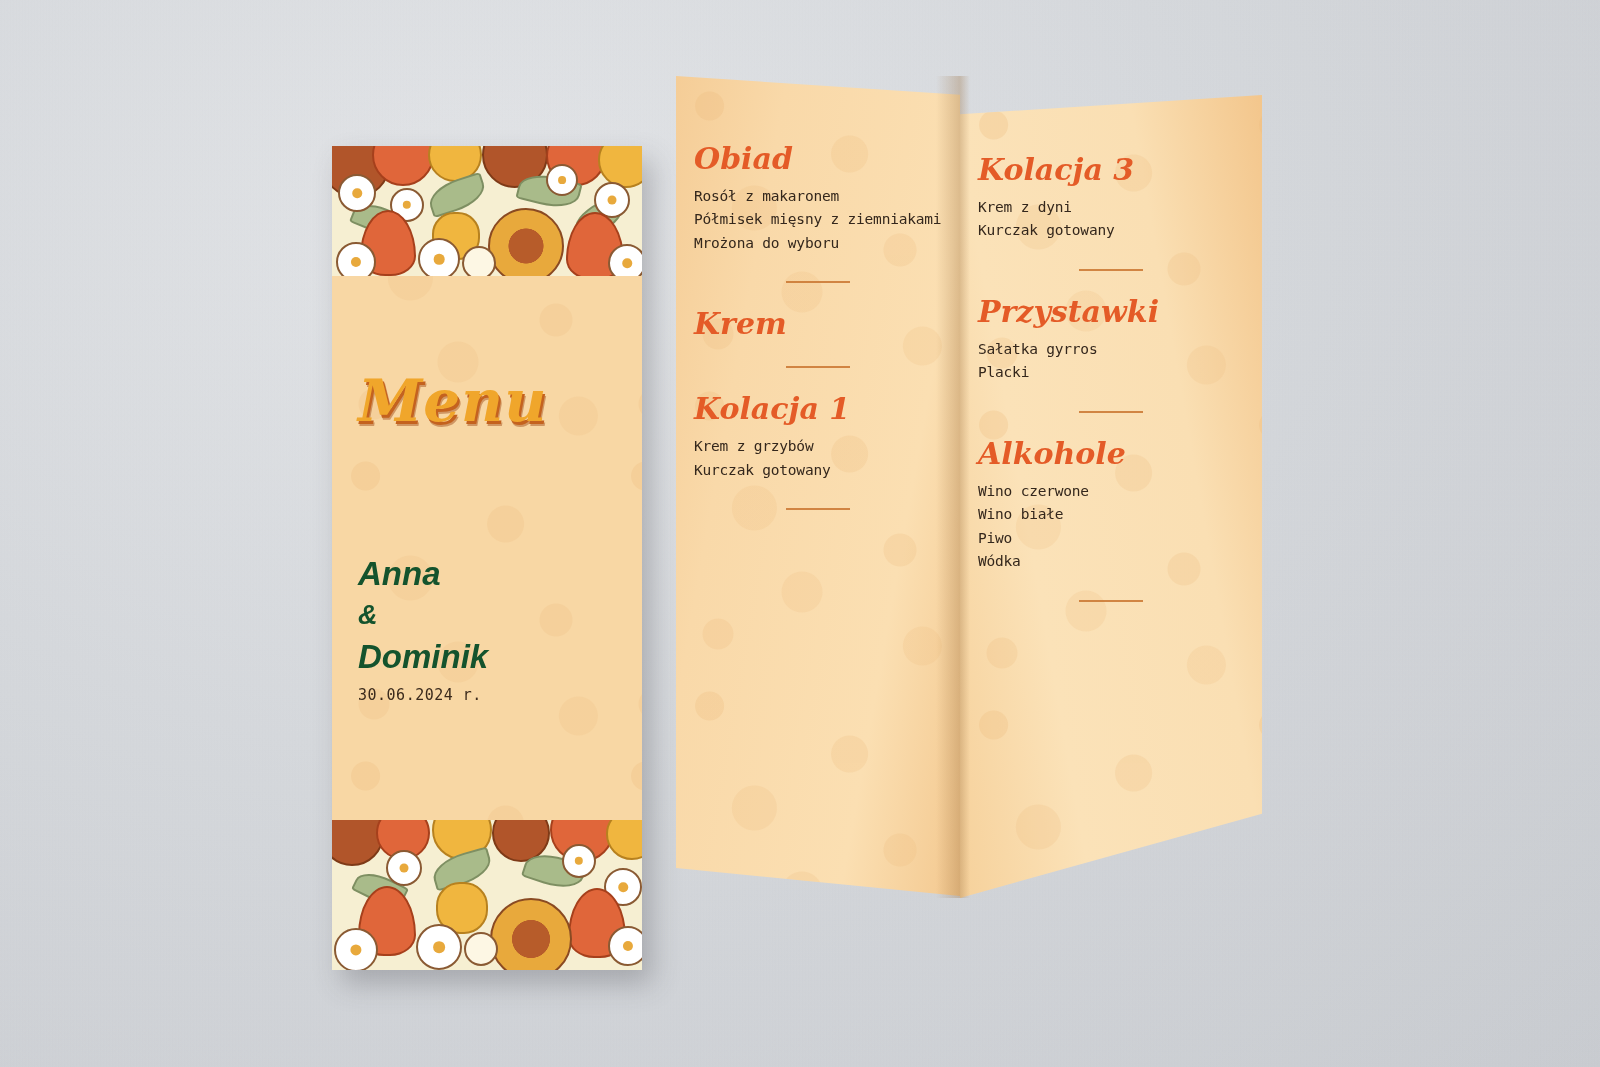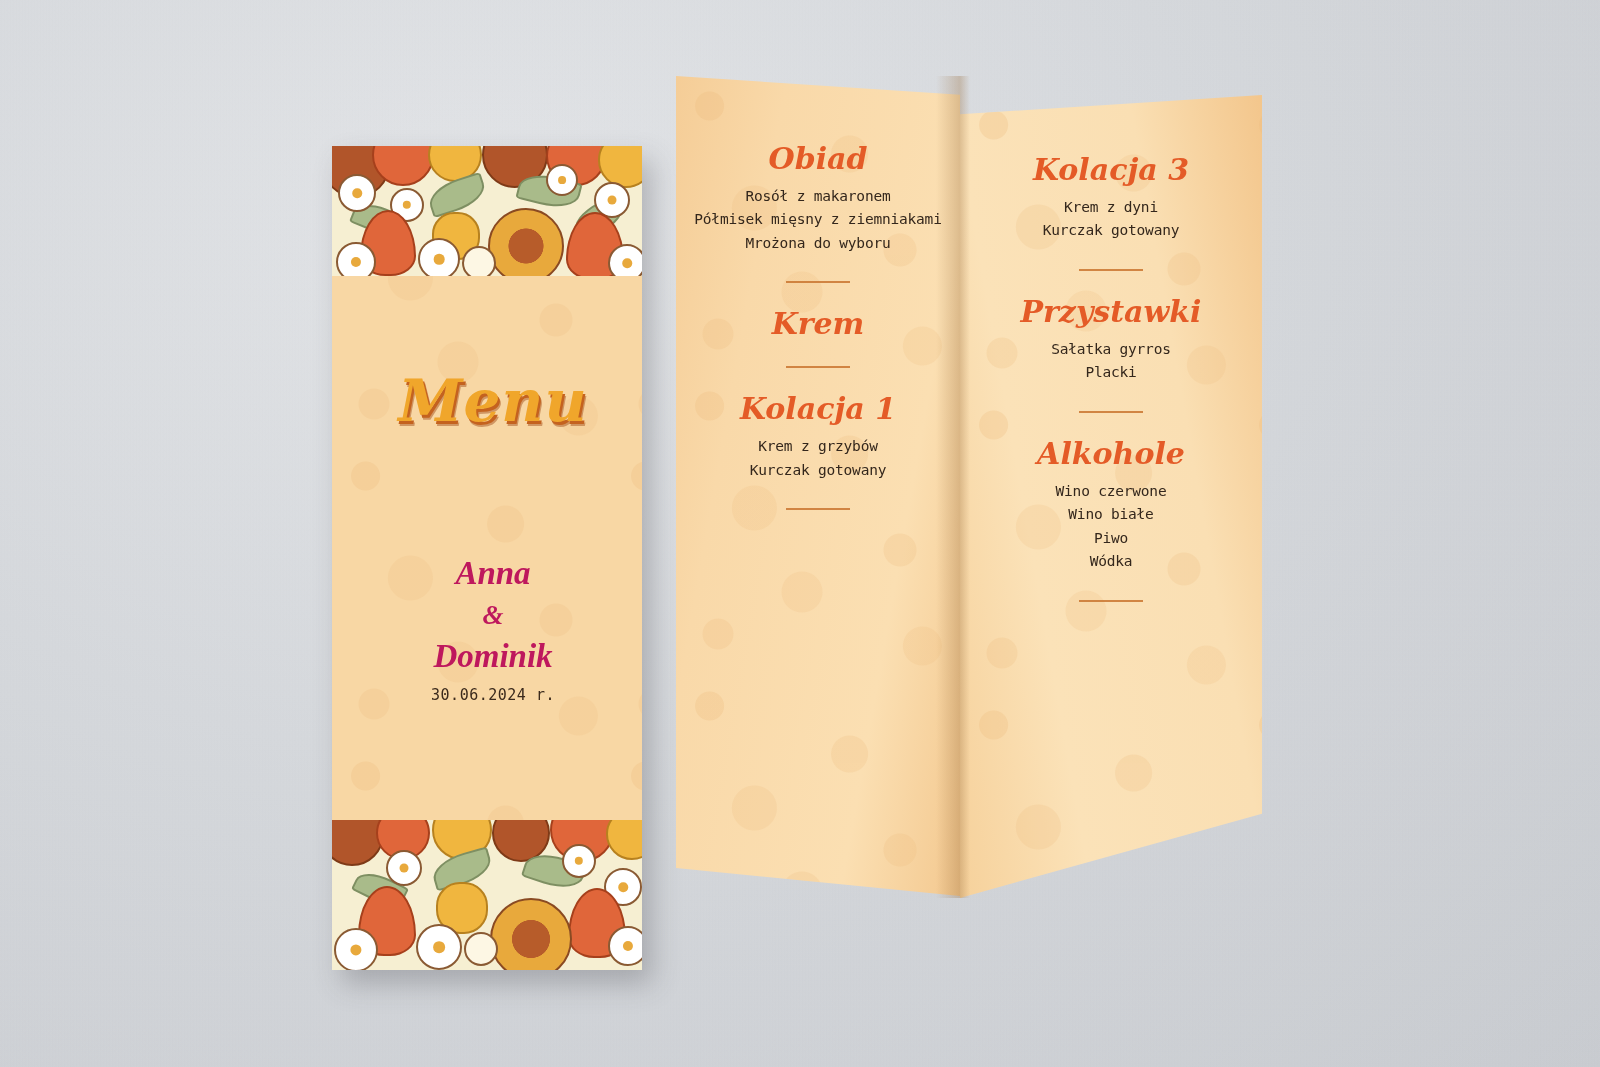--- a/index.html
+++ b/index.html
@@ -121,43 +121,43 @@
   .blob-orange { background: #e0663a; border: 2px solid #a6401c; }
   .blob-yellow { background: #f0b63f; border: 2px solid #b7811f; }
   .blob-brown  { background: #b1552a; border: 2px solid #7e3a17; }
   .blob-cream  { background: #fdf7e4; border: 2px solid #8a5a33; }
 
   
   .cover-center {
     position: absolute;
     left: 12px; right: 0;
     top: 225px;
-    text-align: center;
+    text-align: left;
     padding: 0 14px;
   }
   .menu-title {
     font-family: "DejaVu Serif", serif;
     font-weight: bold;
     font-style: italic;
     font-size: 58px;
     line-height: 1.04;
     color: #f0a62b;
     letter-spacing: 1px;
     text-shadow:
       2px 3px 0 #c4621f,
       3px 5px 0 rgba(160,70,20,.45);
   }
   .names {
     margin-top: 120px;
-    font-family: Liberation Serif, serif;
+    font-family: Liberation Sans, sans-serif;
     font-style: italic;
     font-weight: bold;
     font-size: 33px;
     line-height: 1.38;
-    color: #be185d;
+    color: #14532d;
   }
   .amp { font-size: 27px; display: block; }
   .date {
     margin-top: 6px;
     font-family: "DejaVu Sans Mono", monospace;
     font-size: 15px;
     color: #3b2a1c;
     letter-spacing: .5px;
   }
 
@@ -189,21 +189,21 @@
     height: 822px;
     background: linear-gradient(90deg, rgba(150,105,55,0) 0%, rgba(150,105,55,.30) 70%, rgba(150,105,55,0) 100%);
     pointer-events: none;
   }
 
   .panel-content {
     position: absolute;
     inset: 0;
     padding: 66px 18px 30px;
     box-sizing: border-box;
-    text-align: center;
+    text-align: left;
   }
   #panel-right .panel-content { padding-top: 58px; }
 
   .section { margin-bottom: 6px; }
   .sec-title {
     font-family: "DejaVu Serif", serif;
     font-style: italic;
     font-weight: bold;
     color: #e45b27;
     font-size: 30px;

